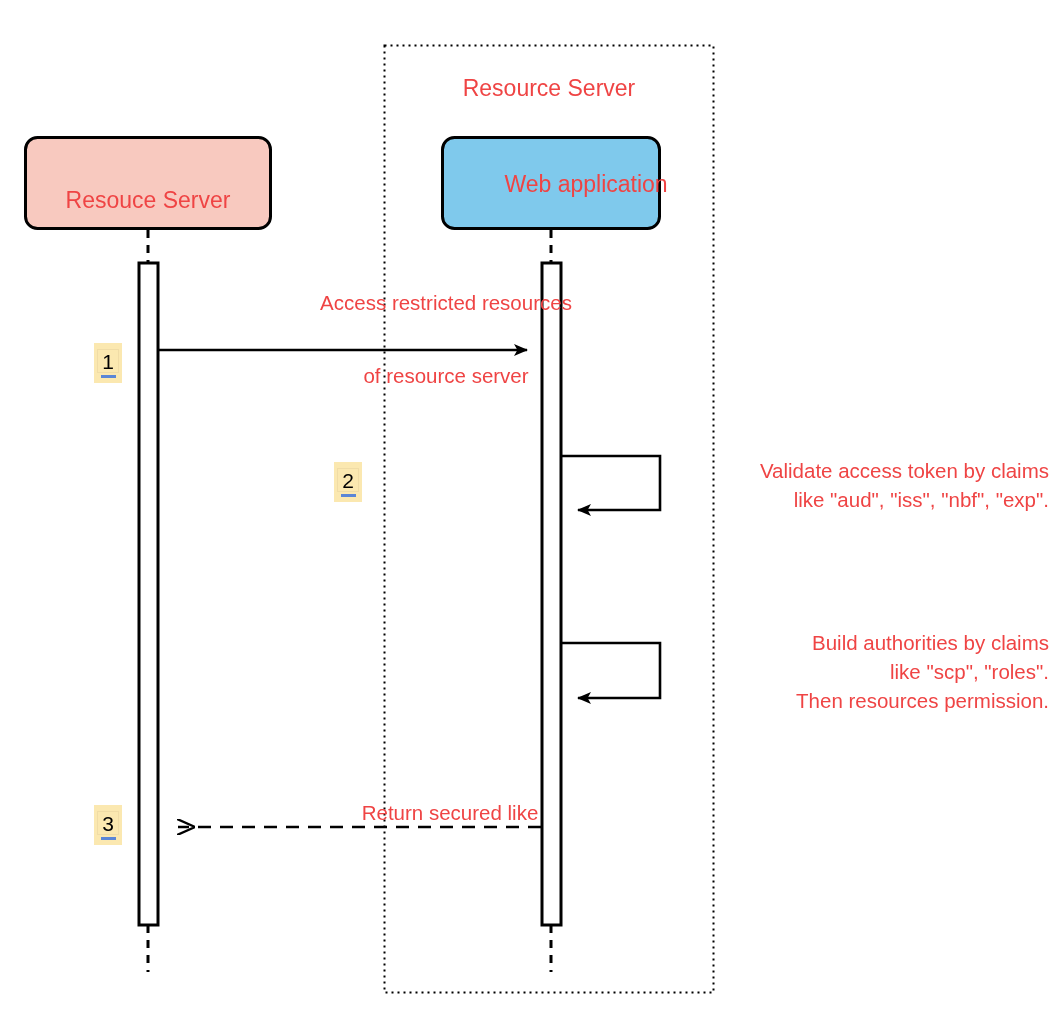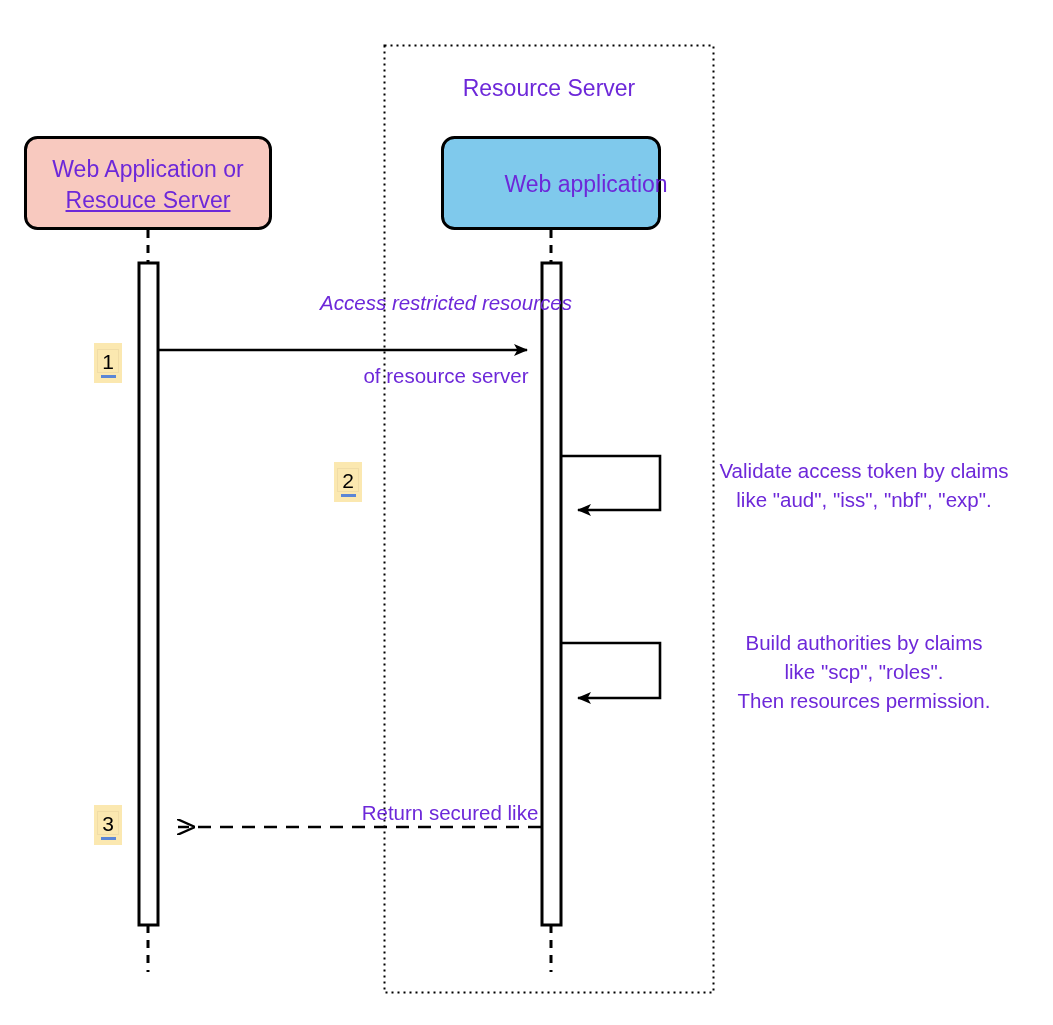--- a/index.html
+++ b/index.html
@@ -23,39 +23,39 @@
     position: absolute;
     left: 0;
     top: 0;
     width: 1053px;
     height: 1025px;
   }
   .lbl {
     position: absolute;
     line-height: 1.22;
     white-space: pre;
-    color: #6d28d9;
+    color: #ef4444;
   }
   
   .pbox-label {
     text-align: center;
     font-size: 23px;
   }
   .group-title {
     font-size: 23px;
     text-align: center;
   }
   
   .msg-label {
     font-size: 20.5px;
     text-align: center;
   }
   .note-label {
     font-size: 20.5px;
-    text-align: center;
+    text-align: right;
   }
   
   .step-badge {
     position: absolute;
     background: #fbe8b0;
     width: 28px;
     height: 40px;
     box-sizing: border-box;
     display: flex;
     flex-direction: column;
@@ -114,26 +114,25 @@
 
     <path d="M562,456 L660,456 L660,510 L578,510" fill="none" stroke="#000000" stroke-width="2.6" marker-end="url(#arrow-filled-left)"></path>
 
     <path d="M562,643 L660,643 L660,698 L578,698" fill="none" stroke="#000000" stroke-width="2.6" marker-end="url(#arrow-filled-left)"></path>
 
     <line x1="541" y1="827" x2="178" y2="827" stroke="#000000" stroke-width="2.6" stroke-dasharray="13 9" marker-end="url(#arrow-open)"></line>
   </svg>
 
   <div class="lbl group-title" style="left:384px; top:74px; width:330px;">Resource Server</div>
 
-  <div class="lbl pbox-label" style="left:25px; top:155px; width:246px;">Web Application or</div>
-  <div class="lbl pbox-label" style="left:25px; top:186px; width:246px;text-decoration:underline;">Resouce Server</div>
+  <div class="lbl pbox-label" style="left:25px; top:186px; width:246px;">Resouce Server</div>
 
   <div class="lbl pbox-label" style="left:462px; top:170px; width:248px;">Web application</div>
 
-  <div class="lbl msg-label" style="left:196px; top:290px; width:500px;font-style:italic;">Access restricted resources</div>
+  <div class="lbl msg-label" style="left:196px; top:290px; width:500px;">Access restricted resources</div>
   <div class="lbl msg-label" style="left:196px; top:319px; width:500px;margin-top:44px;">of resource server</div>
 
   <div class="lbl note-label" style="left:679px; top:458px; width:370px;">Validate access token by claims</div>
   <div class="lbl note-label" style="left:679px; top:487px; width:370px;">like "aud", "iss", "nbf", "exp".</div>
 
   <div class="lbl note-label" style="left:679px; top:630px; width:370px;">Build authorities by claims</div>
   <div class="lbl note-label" style="left:679px; top:659px; width:370px;">like "scp", "roles".</div>
   <div class="lbl note-label" style="left:679px; top:688px; width:370px;">Then resources permission.</div>
 
   <div class="lbl msg-label" style="left:190px; top:800px; width:520px;">Return secured like</div>

